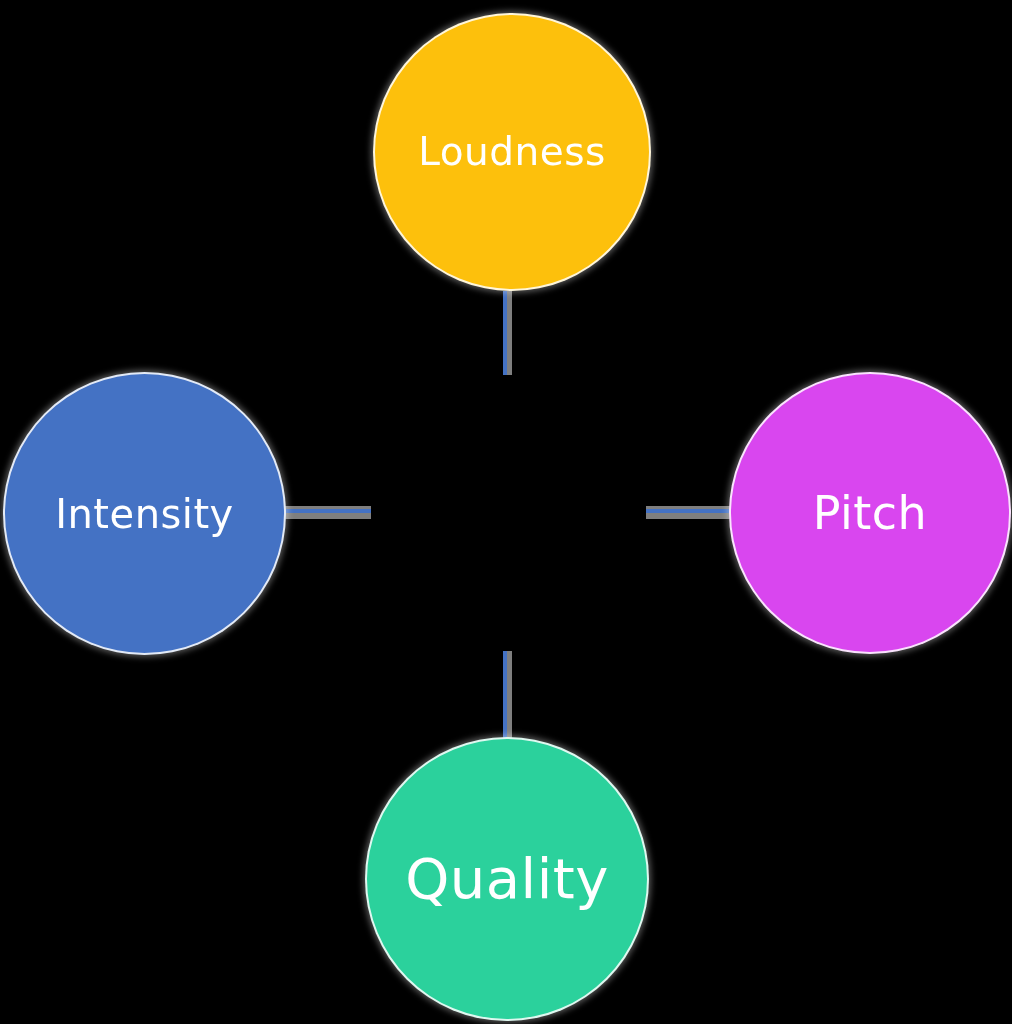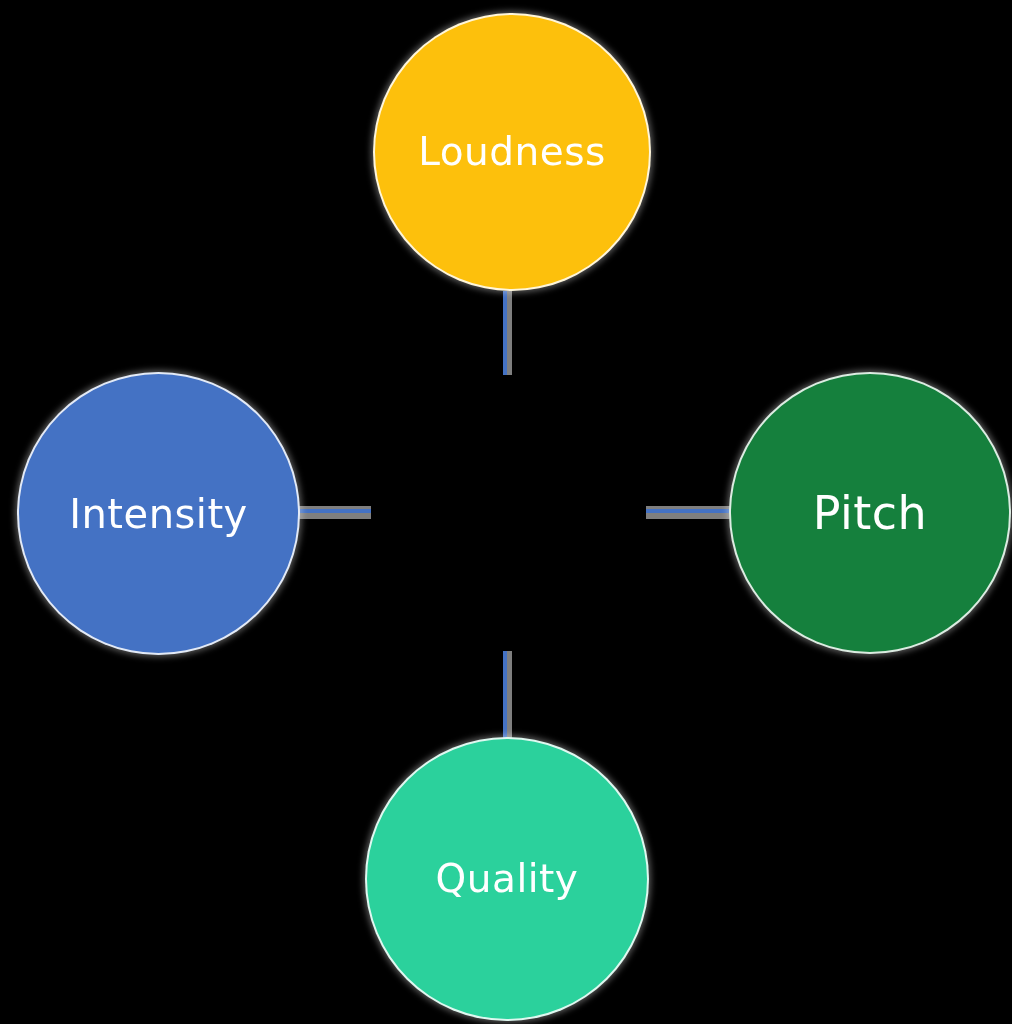--- a/index.html
+++ b/index.html
@@ -23,34 +23,34 @@
     align-items: center;
     justify-content: center;
     text-align: left;
     color: #FFFFFF;
     box-sizing: border-box;
     border: 2px solid rgba(255,255,255,0.85);
     box-shadow: 0 0 6px 2px rgba(255,255,255,0.35);
     z-index: 2;
   }
   .node-loudness  { left: 373px; top: 13px;  width: 278px; height: 278px; }
-  .node-intensity { left: 17px;   top: 372px; width: 283px; height: 283px; }
+  .node-intensity { left: 3px;   top: 372px; width: 283px; height: 283px; }
   .node-pitch     { left: 729px; top: 372px; width: 282px; height: 282px; }
   .node-quality   { left: 365px; top: 737px; width: 284px; height: 284px; }
   .node-center    { left: 367px; top: 373px; width: 282px; height: 282px; }
 
   .node-label {
     color: #FFFFFF;
     letter-spacing: 0.5px;
     line-height: 1.1;
   }
   .node-loudness  .node-label { font-size: 39px; }
   .node-intensity .node-label { font-size: 40px; }
   .node-pitch     .node-label { font-size: 46px; }
-  .node-quality   .node-label { font-size: 39px; }
+  .node-quality   .node-label { font-size: 56px; }
 
   .center-line-1 { font-size: 23px; line-height: 40px; }
   .center-line-2 { font-size: 22px; line-height: 38px; }
   .center-line-3 { font-size: 46px; line-height: 62px; }
 
   .connector { position: absolute; z-index: 1; }
   
   .connector-vertical { width: 9px; }
   .connector-vertical .line-blue {
     position: absolute; left: 0; top: 0; width: 4px; height: 100%;
@@ -91,21 +91,21 @@
   <div class="connector connector-horizontal connector-right">
     <div class="line-gray" style="background-color: rgb(127, 127, 127);"></div>
     <div class="line-blue" style="background-color: rgb(68, 114, 196);"></div>
   </div>
 
 
   <div class="circle node-loudness" style="background-color: rgb(253, 192, 12);">
     <div class="node-label">Loudness</div>
   </div>
 
-  <div class="circle node-pitch" style="background-color: #15803d;">
+  <div class="circle node-pitch" style="background-color: #d946ef;">
     <div class="node-label">Pitch</div>
   </div>
 
   <div class="circle node-quality" style="background-color: rgb(43, 209, 156);">
     <div class="node-label">Quality</div>
   </div>
 
   <div class="circle node-intensity" style="background-color: rgb(68, 114, 196);">
     <div class="node-label">Intensity</div>
   </div>

